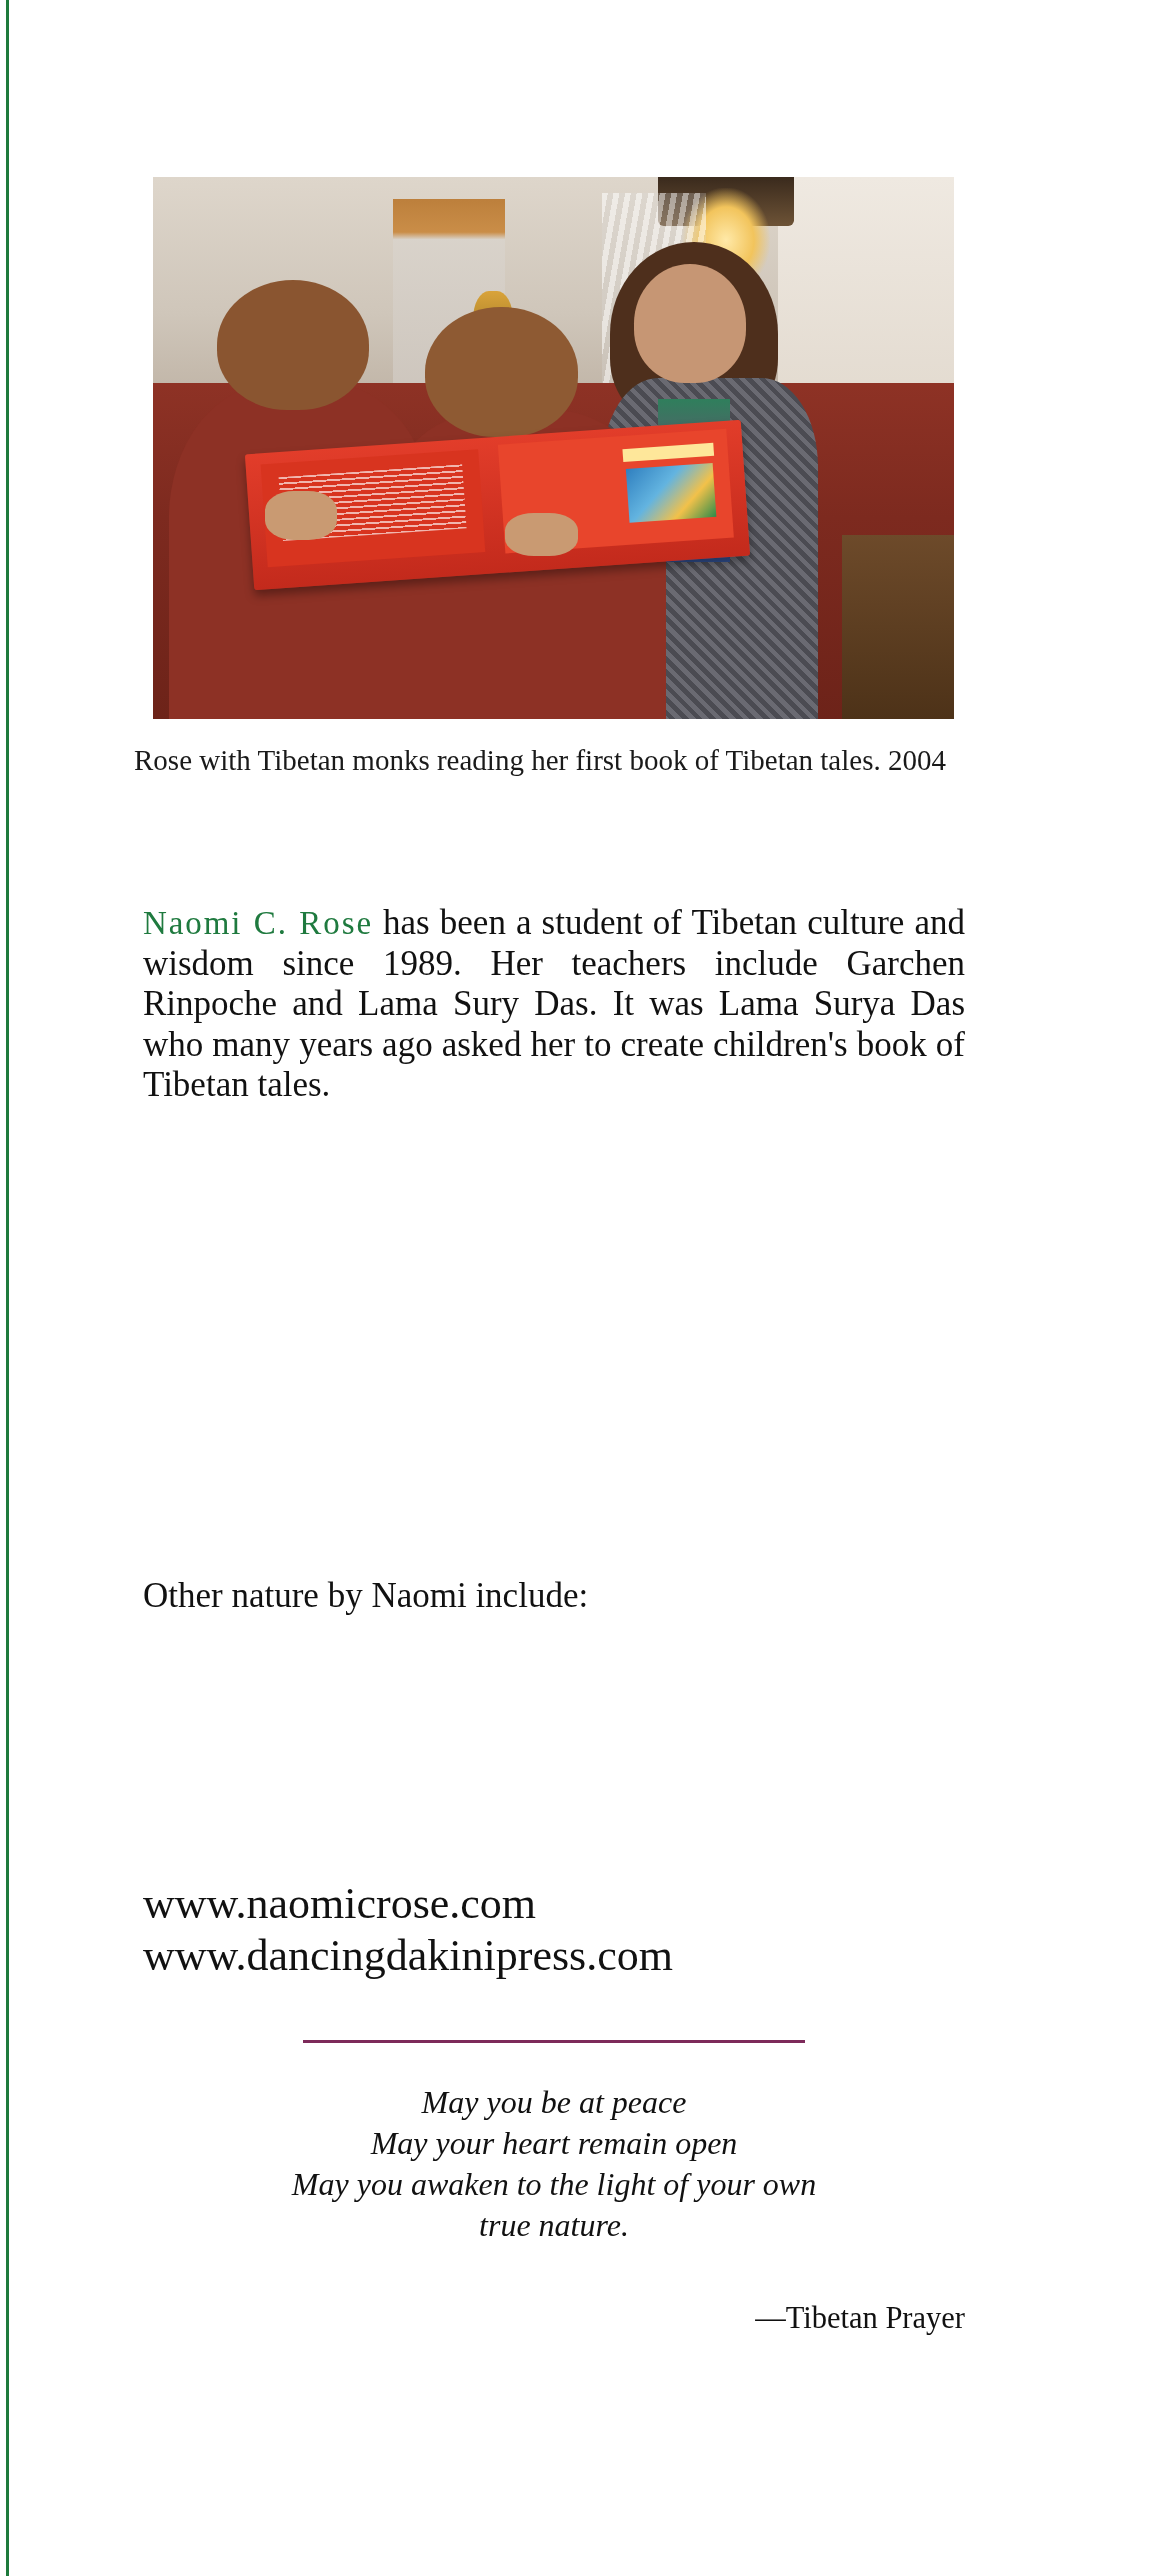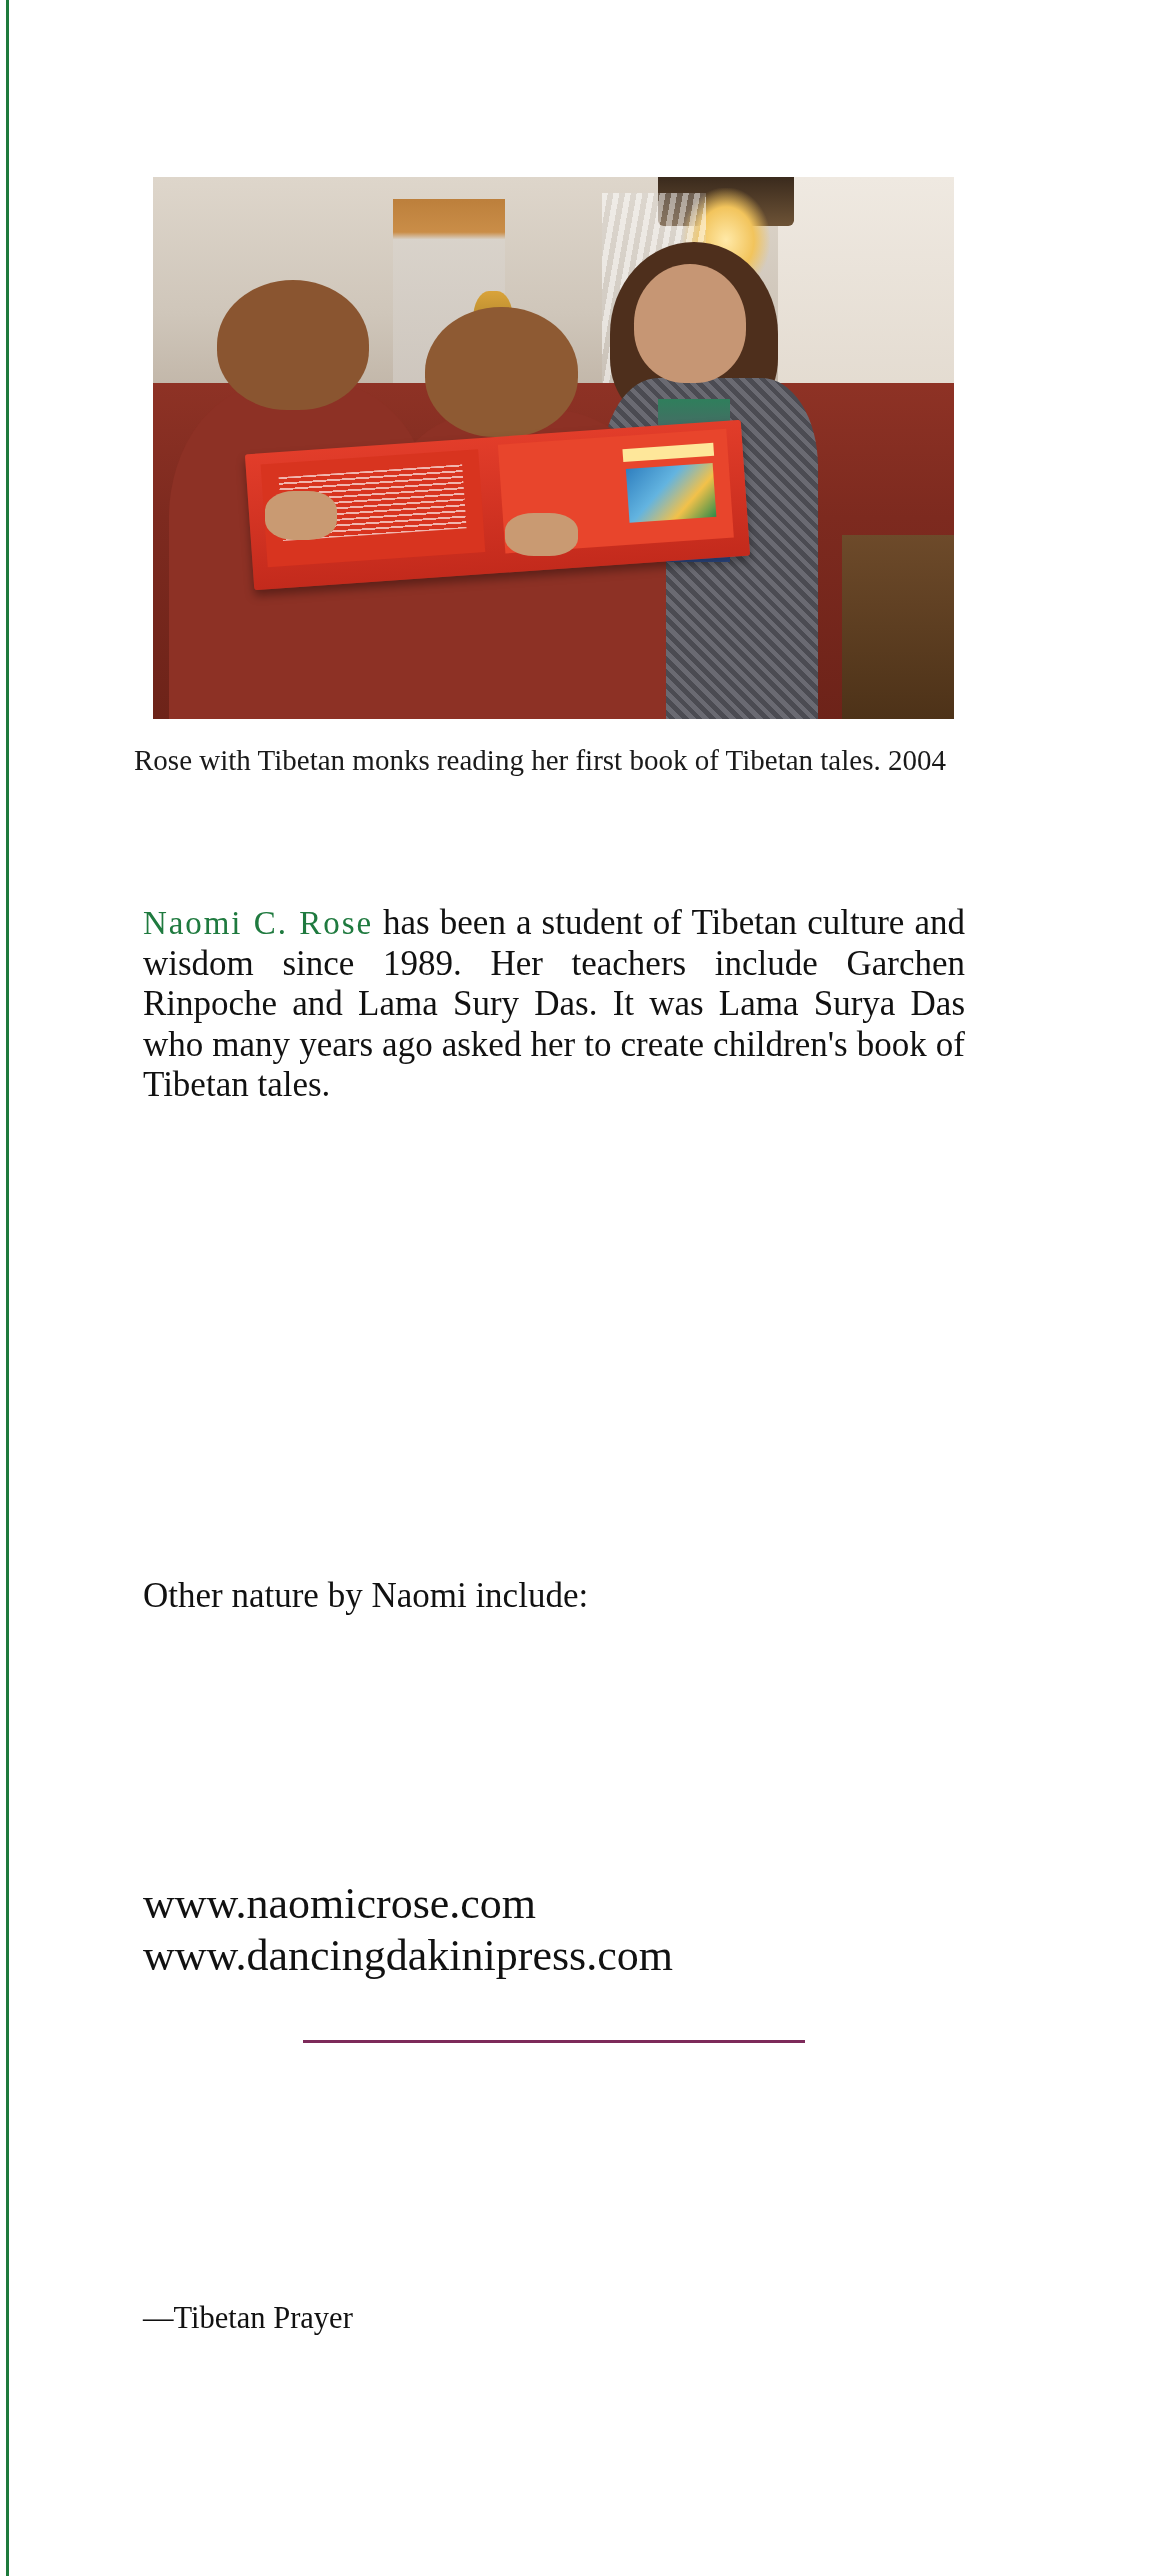--- a/index.html
+++ b/index.html
@@ -239,21 +239,21 @@
     font-style: italic;
     font-size: 32px;
     line-height: 1.28;
     color: #111;
   }
   .prayer-attrib {
     position: absolute;
     left: 143px;
     top: 2301px;
     width: 822px;
-    text-align: left;
+    text-align: right;
     font-size: 30.5px;
     color: #111;
     font-style: normal;
   }
 </style>
 </head>
 <body>
 
 <div class="edge-rule"></div>
 
@@ -299,16 +299,22 @@
 
   <div class="other-label">Other nature by Naomi include:</div>
 
   <div class="links">
     <div>www.naomicrose.com</div>
     <div>www.dancingdakinipress.com</div>
   </div>
 
   <div class="divider"></div>
 
+  <div class="prayer">
+    <div>May you be at peace</div>
+    <div>May your heart remain open</div>
+    <div>May you awaken to the light of your own</div>
+    <div>true nature.</div>
+  </div>
   <div class="prayer-attrib">—Tibetan Prayer</div>
 
 </div>
 
 
 </body></html>

